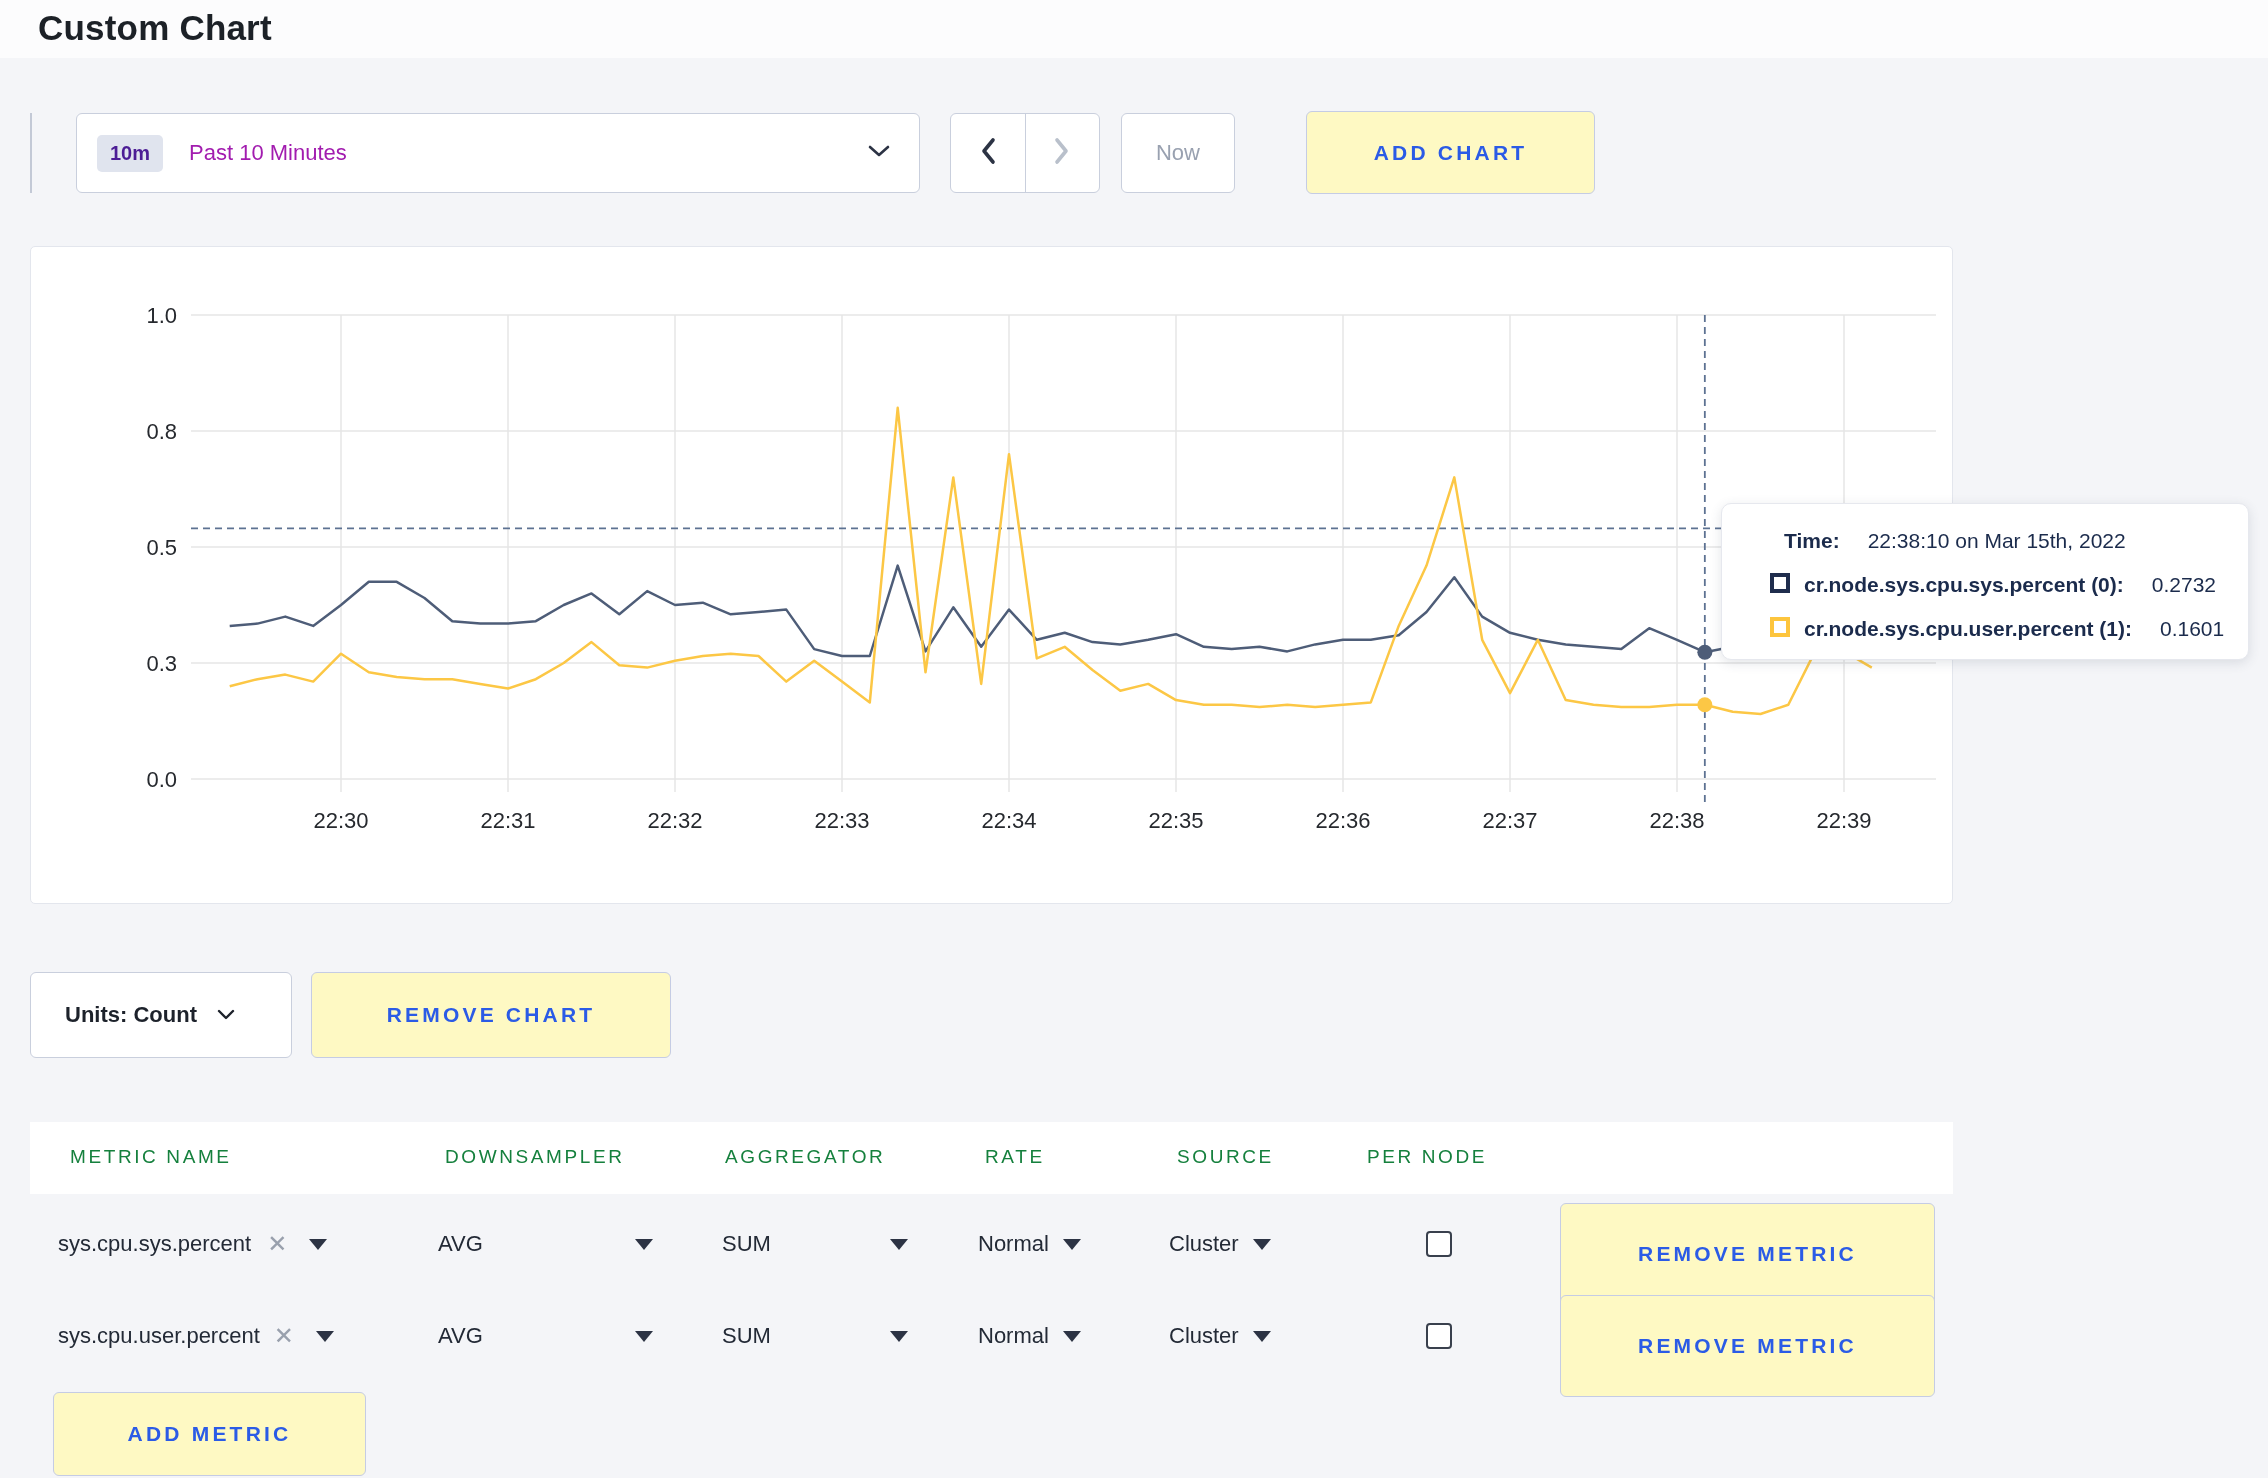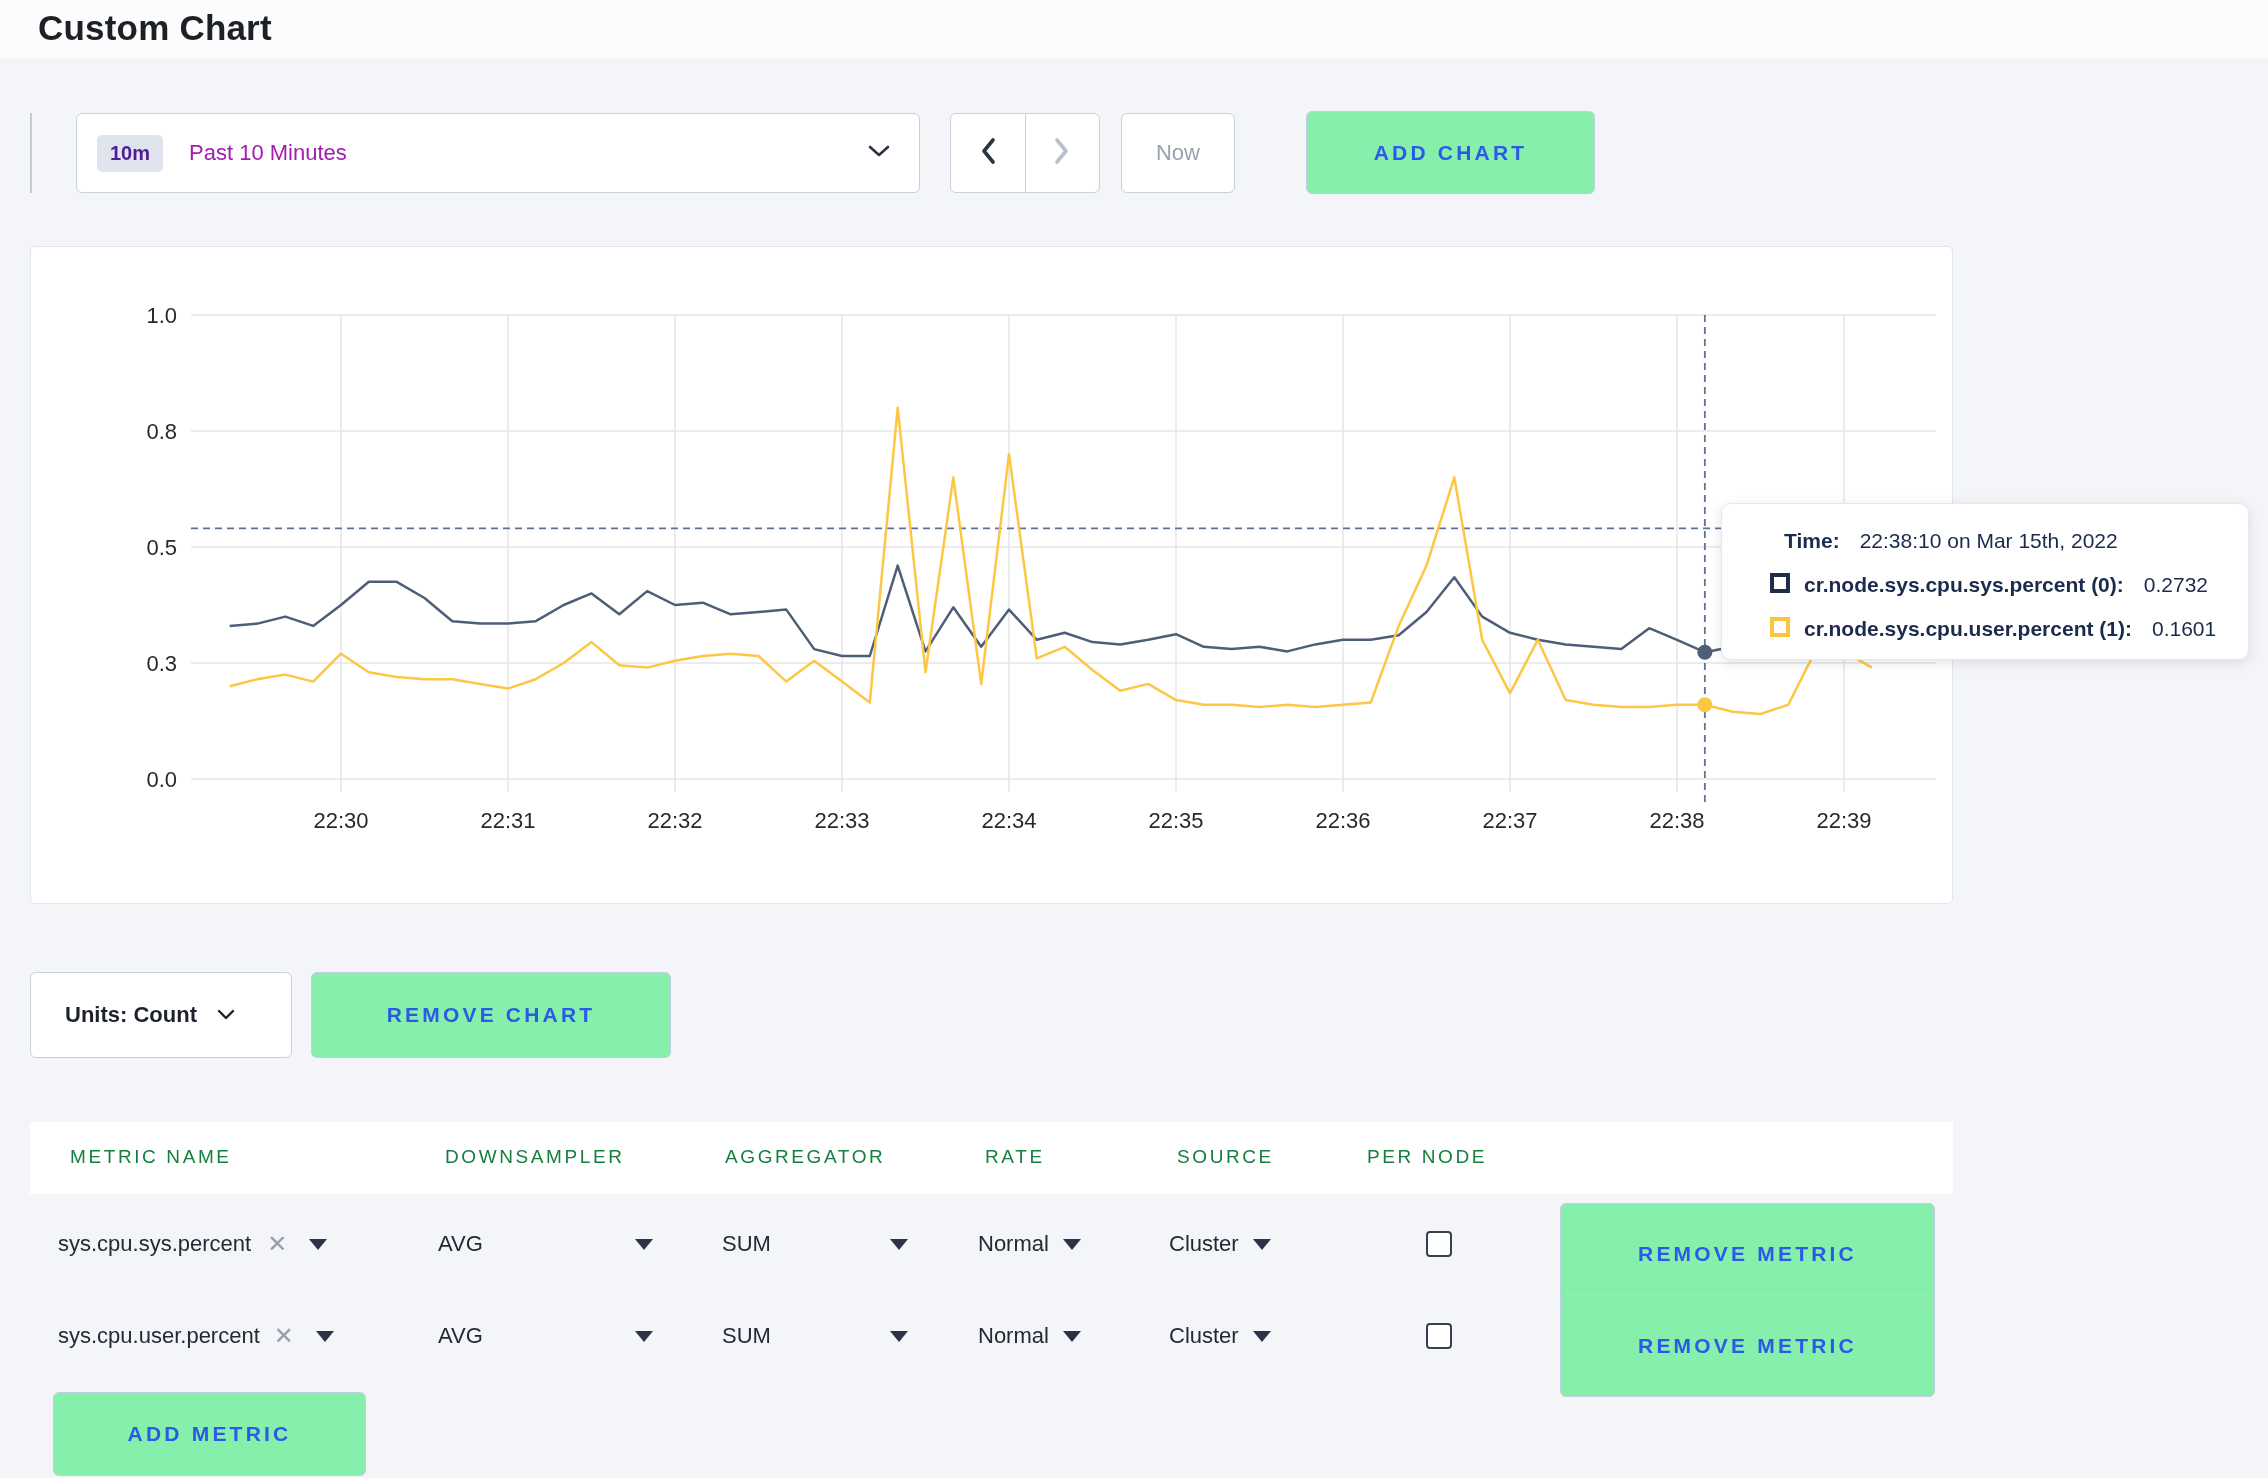--- a/index.html
+++ b/index.html
@@ -16,32 +16,32 @@
   .v-divider{position:absolute;left:30px;top:113px;width:2px;height:80px;background:#c3c9d6;}
   .box{background:#ffffff;border:1px solid #c9cfdd;border-radius:6px;box-sizing:border-box;}
   .time-select{position:absolute;left:76px;top:113px;width:844px;height:80px;display:flex;align-items:center;cursor:pointer;}
   .time-badge{margin-left:20px;background:#e0e4ee;border-radius:5px;padding:7px 13px;font-size:20px;font-weight:700;color:#4c1d95;}
   .time-label{margin-left:26px;font-size:22px;color:#a21caf;}
   .time-select .chev{margin-left:auto;margin-right:28px;}
   .nav-group{position:absolute;left:950px;top:113px;width:150px;height:80px;display:flex;}
   .nav-btn{flex:1;display:flex;align-items:center;justify-content:center;cursor:pointer;}
   .nav-btn.first{border-right:1px solid #c9cfdd;}
   .now-btn{position:absolute;left:1121px;top:113px;width:114px;height:80px;display:flex;align-items:center;justify-content:center;font-size:22px;color:#99a1b0;}
-  .blue-btn{display:flex;align-items:center;justify-content:center;background:#86efac;border:1px solid #c5cce4;border-radius:6px;box-sizing:border-box;color:#2b5be6;font-size:21px;font-weight:700;letter-spacing:3.2px;cursor:pointer;}
+  .blue-btn{display:flex;align-items:center;justify-content:center;background:#fef9c3;border:1px solid #c5cce4;border-radius:6px;box-sizing:border-box;color:#2b5be6;font-size:21px;font-weight:700;letter-spacing:3.2px;cursor:pointer;}
   .add-chart{position:absolute;left:1306px;top:111px;width:289px;height:83px;}
 
   
   .chart-card{position:absolute;left:30px;top:246px;width:1923px;height:658px;background:#fff;border:1px solid #e3e6ed;border-radius:5px;box-sizing:border-box;}
   .chart-card svg{display:block;}
 
   
   .tooltip{position:absolute;left:1721px;top:503px;width:528px;height:157px;background:#fff;border:1px solid #e6e8ee;border-radius:10px;box-shadow:0 3px 12px rgba(60,70,90,.14);box-sizing:border-box;padding:25px 0 0 48px;color:#1b2b4c;}
   .tt-row{display:flex;align-items:flex-start;height:30px;margin-bottom:14px;font-size:21px;}
   .tt-time-label{font-weight:700;margin-left:14px;}
-  .tt-val{margin-left:20px;}
+  .tt-val{margin-left:28px;}
   .tt-sq{width:20px;height:20px;box-sizing:border-box;border:4px solid #1f2d4d;background:#fff;margin-right:14px;flex:0 0 auto;}
   .tt-name{font-weight:700;}
 
   
   .units-select{position:absolute;left:30px;top:972px;width:262px;height:86px;display:flex;align-items:center;cursor:pointer;}
   .units-label{margin-left:34px;font-size:22px;font-weight:700;color:#1d222b;}
   .units-select .chev{margin-left:20px;}
   .remove-chart{position:absolute;left:311px;top:972px;width:360px;height:86px;}
 
   

